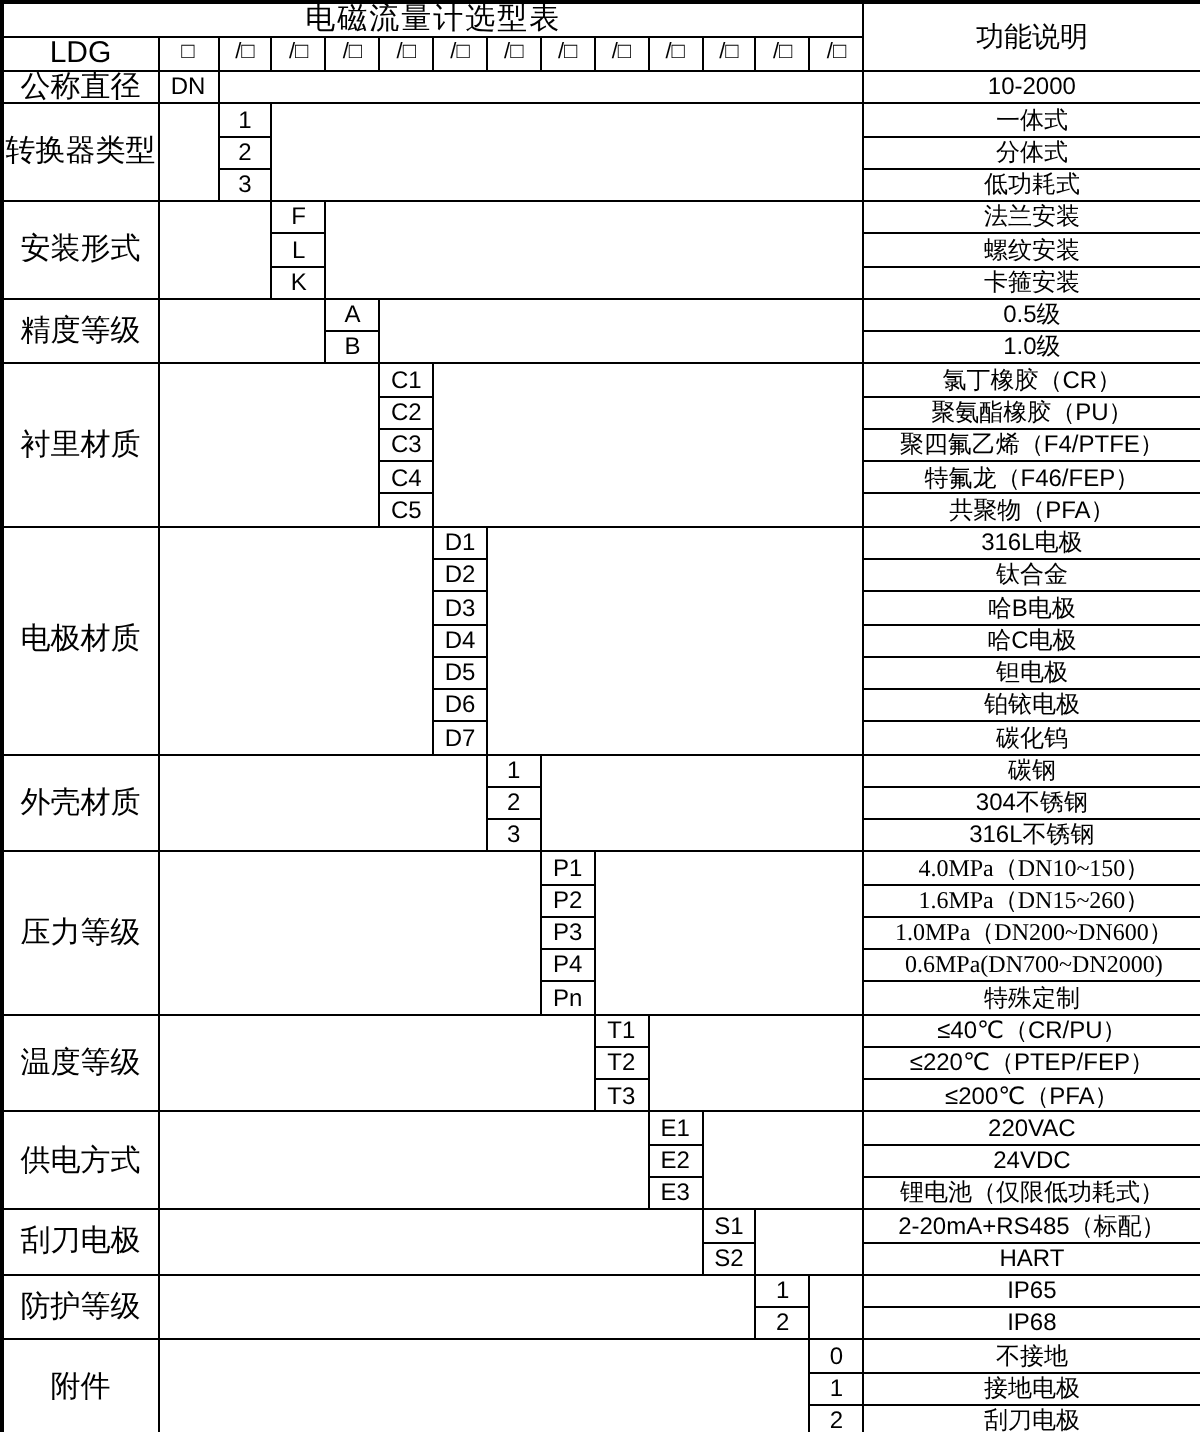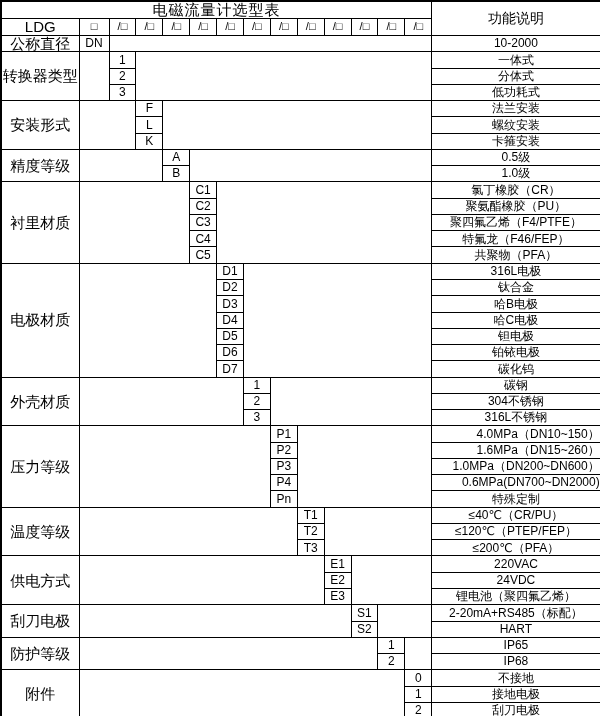--- a/index.html
+++ b/index.html
@@ -18,21 +18,21 @@
     padding: 0;
     text-align: center; vertical-align: middle;
     font-size: 12px; line-height: 1.05;
     overflow: hidden; white-space: nowrap;
   }
   tr { height: 16.27px; }
   .title-cell  { font-size: 15px; letter-spacing: 1px; }
   .fn-header   { font-size: 14px; }
   .cat-cell    { font-size: 15px; }
   .box-cell    { font-size: 11px; }
-  .desc-cell.left { text-align: right; padding-left: 2px; }
+  .desc-cell.left { text-align: center; padding-left: 2px; font-family: Liberation Serif, serif; }
 </style>
 </head>
 <body>
 
 <table class="sel">
   <colgroup>
     <col style="width:78px">
     <col style="width:30px">
     <col style="width:26.9px">
       <col style="width:26.9px">
@@ -210,40 +210,40 @@
       </tr>
       <tr>
         <td class="cat-cell" rowspan="3">温度等级</td>
         <td colspan="8" rowspan="3"></td>
         <td class="code-cell">T1</td>
         <td colspan="4" rowspan="3"></td>
         <td class="desc-cell">≤40℃（CR/PU）</td>
       </tr>
       <tr>
         <td class="code-cell">T2</td>
-        <td class="desc-cell">≤120℃（PTEP/FEP）</td>
+        <td class="desc-cell">≤220℃（PTEP/FEP）</td>
       </tr>
       <tr>
         <td class="code-cell">T3</td>
         <td class="desc-cell">≤200℃（PFA）</td>
       </tr>
       <tr>
         <td class="cat-cell" rowspan="3">供电方式</td>
         <td colspan="9" rowspan="3"></td>
         <td class="code-cell">E1</td>
         <td colspan="3" rowspan="3"></td>
         <td class="desc-cell">220VAC</td>
       </tr>
       <tr>
         <td class="code-cell">E2</td>
         <td class="desc-cell">24VDC</td>
       </tr>
       <tr>
         <td class="code-cell">E3</td>
-        <td class="desc-cell">锂电池（聚四氟乙烯）</td>
+        <td class="desc-cell">锂电池（仅限低功耗式）</td>
       </tr>
       <tr>
         <td class="cat-cell" rowspan="2">刮刀电极</td>
         <td colspan="10" rowspan="2"></td>
         <td class="code-cell">S1</td>
         <td colspan="2" rowspan="2"></td>
         <td class="desc-cell">2-20mA+RS485（标配）</td>
       </tr>
       <tr>
         <td class="code-cell">S2</td>

